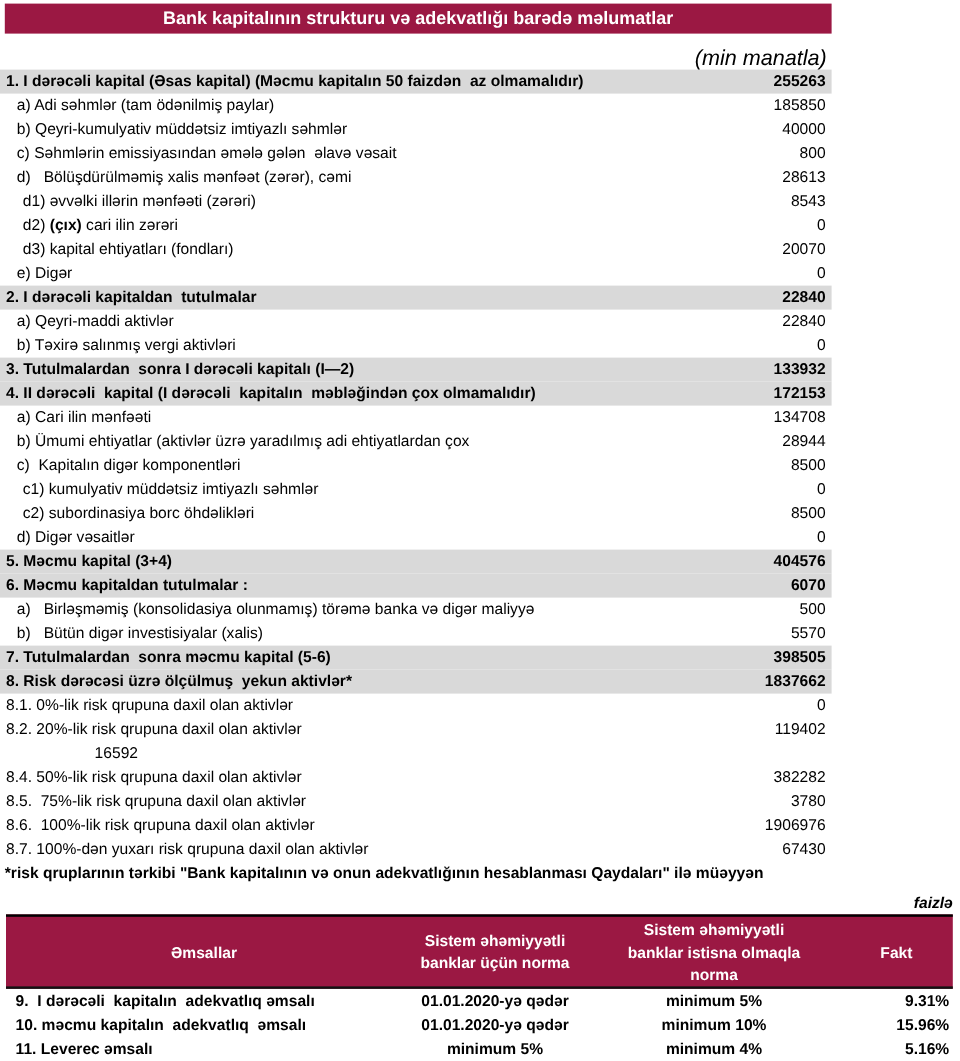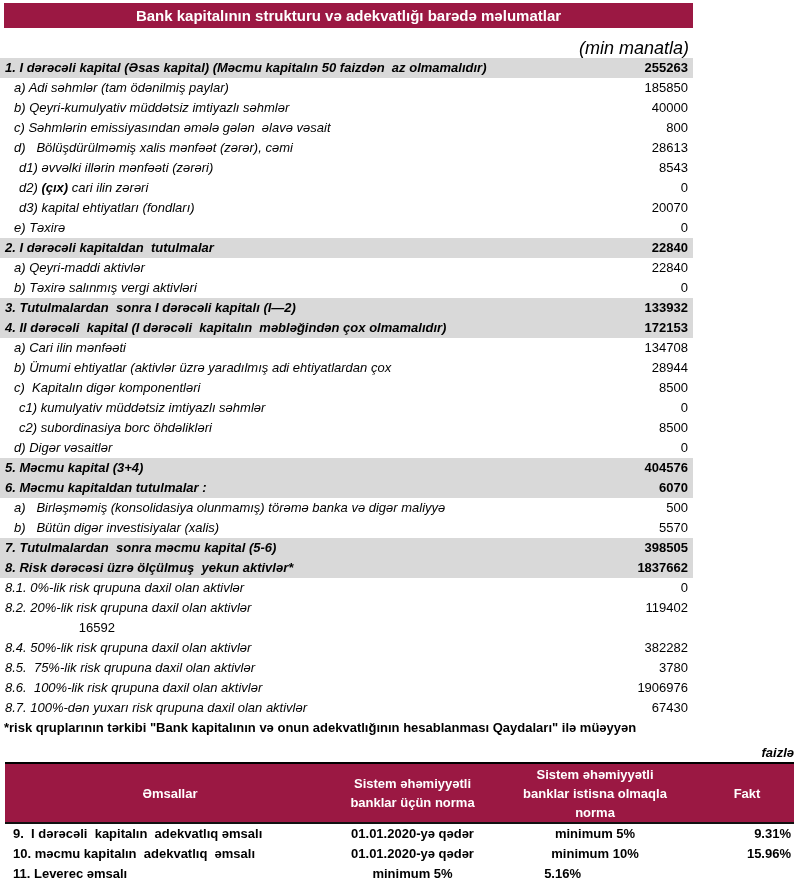--- a/index.html
+++ b/index.html
@@ -11,21 +11,21 @@
   .title-bar { margin:3px 0 0 4px; width:689px; height:25px; line-height:25px;
     background:var(--accent); color:var(--htext); font-weight:bold; font-size:15px;
     text-align:center; white-space:nowrap; }
 
   .unit-note { width:693px; margin-top:12px; height:17px; line-height:17px;
     text-align:right; font-style:italic; font-size:18px; padding-right:4px; }
 
   .capital-table { width:693px; margin-top:1px; }
   .crow { display:flex; height:20px; line-height:20px; font-size:13px; }
   .crow.section { background:var(--band); font-weight:bold; }
-  .clabel { flex:1; white-space:pre; overflow:hidden;font-style:italic; }
+  .clabel { flex:1; white-space:pre; overflow:hidden; }
   .ind0 .clabel { padding-left:5px; }
   .ind1 .clabel { padding-left:14px; }
   .ind2 .clabel { padding-left:19px; }
   .cvalue { width:120px; text-align:right; padding-right:5px; white-space:nowrap; }
   .b { font-weight:bold; }
 
   .footnote { height:20px; line-height:20px; font-size:13px; font-weight:bold;
     padding-left:4px; white-space:pre; }
 
   .percent-note { width:794px; margin-top:6px; height:18px; line-height:18px;
@@ -82,21 +82,21 @@
       </div>
       <div class="crow ind2">
         <div class="clabel"><span>d2) </span><span class="b">(çıx)</span><span> cari ilin zərəri</span></div>
         <div class="cvalue">0</div>
       </div>
       <div class="crow ind2">
         <div class="clabel">d3) kapital ehtiyatları (fondları)</div>
         <div class="cvalue">20070</div>
       </div>
       <div class="crow ind1">
-        <div class="clabel">e) Təxirə</div>
+        <div class="clabel">e) Digər</div>
         <div class="cvalue">0</div>
       </div>
       <div class="crow ind0 section">
         <div class="clabel">2. I dərəcəli kapitaldan  tutulmalar</div>
         <div class="cvalue">22840</div>
       </div>
       <div class="crow ind1">
         <div class="clabel">a) Qeyri-maddi aktivlər</div>
         <div class="cvalue">22840</div>
       </div>
@@ -212,17 +212,18 @@
         </div>
         <div class="rrow">
           <div class="rc1">10. məcmu kapitalın  adekvatlıq  əmsalı</div>
           <div class="rc2">01.01.2020-yə qədər</div>
           <div class="rc3">minimum 10%</div>
           <div class="rc4">15.96%</div>
         </div>
         <div class="rrow">
           <div class="rc1">11. Leverec əmsalı</div>
           <div class="rc2">minimum 5%</div>
+          <div class="rc3">minimum 4%</div>
           <div class="rc4">5.16%</div>
         </div>
       </div>
   </div>
 </div>
 
 </body></html>

